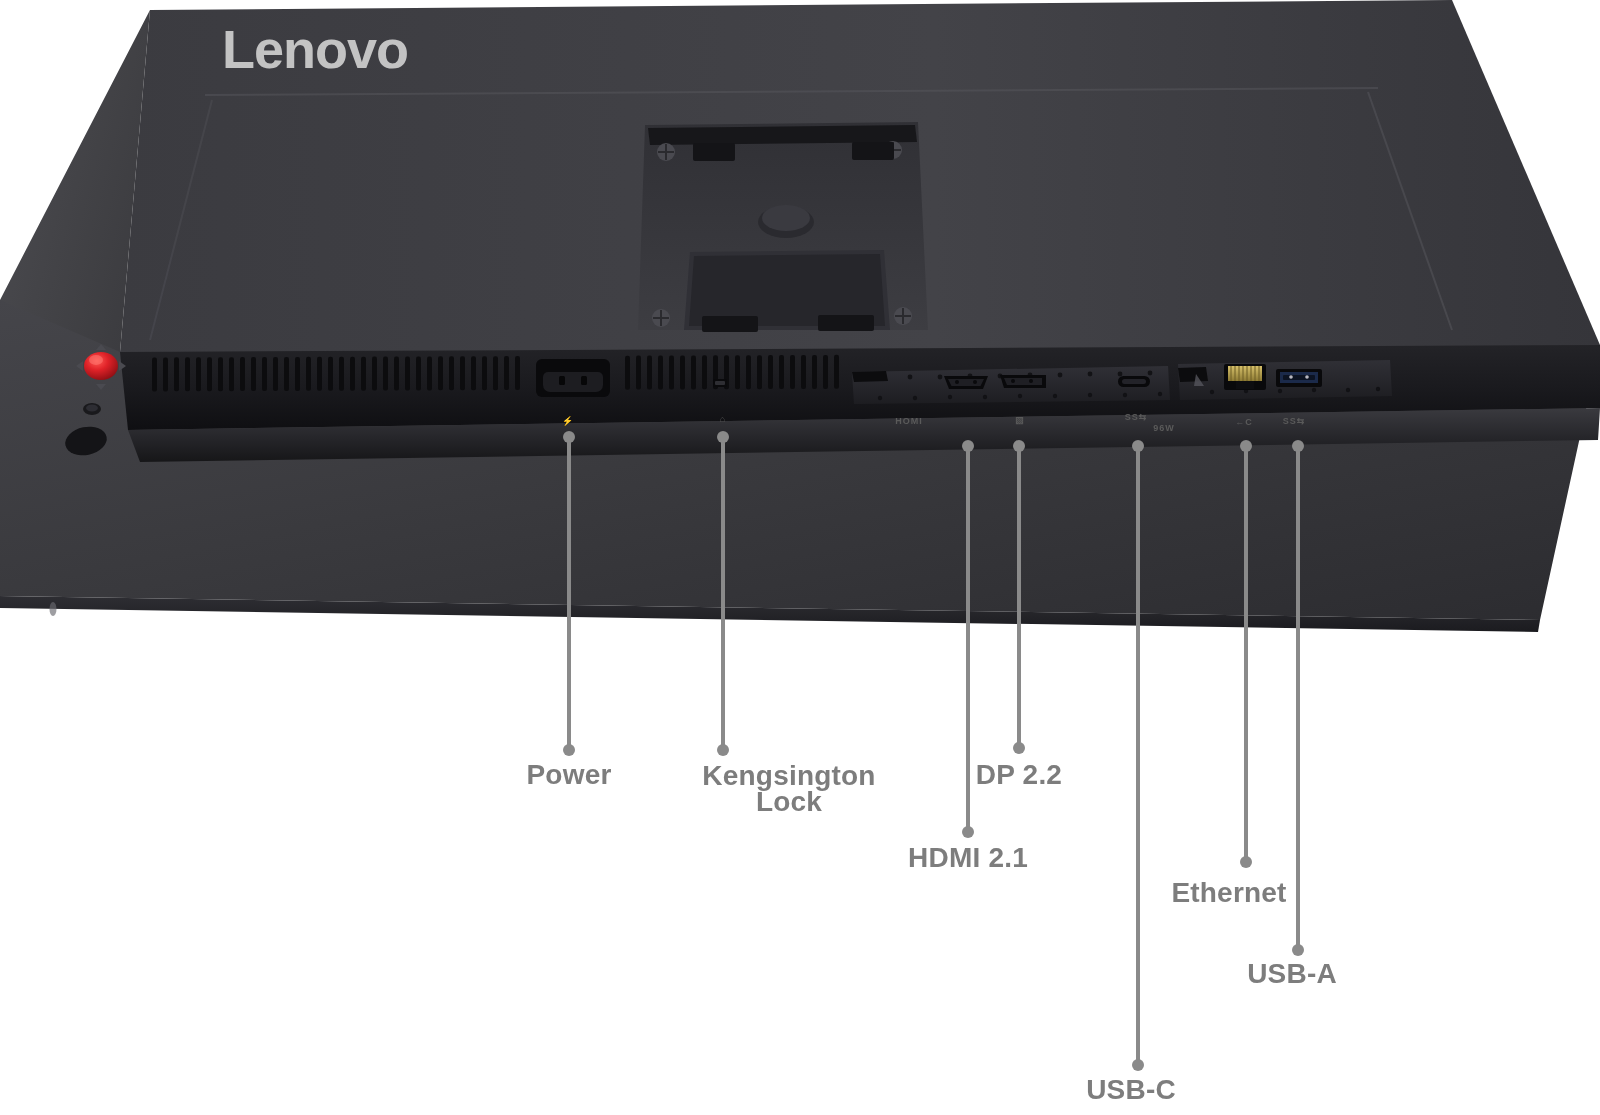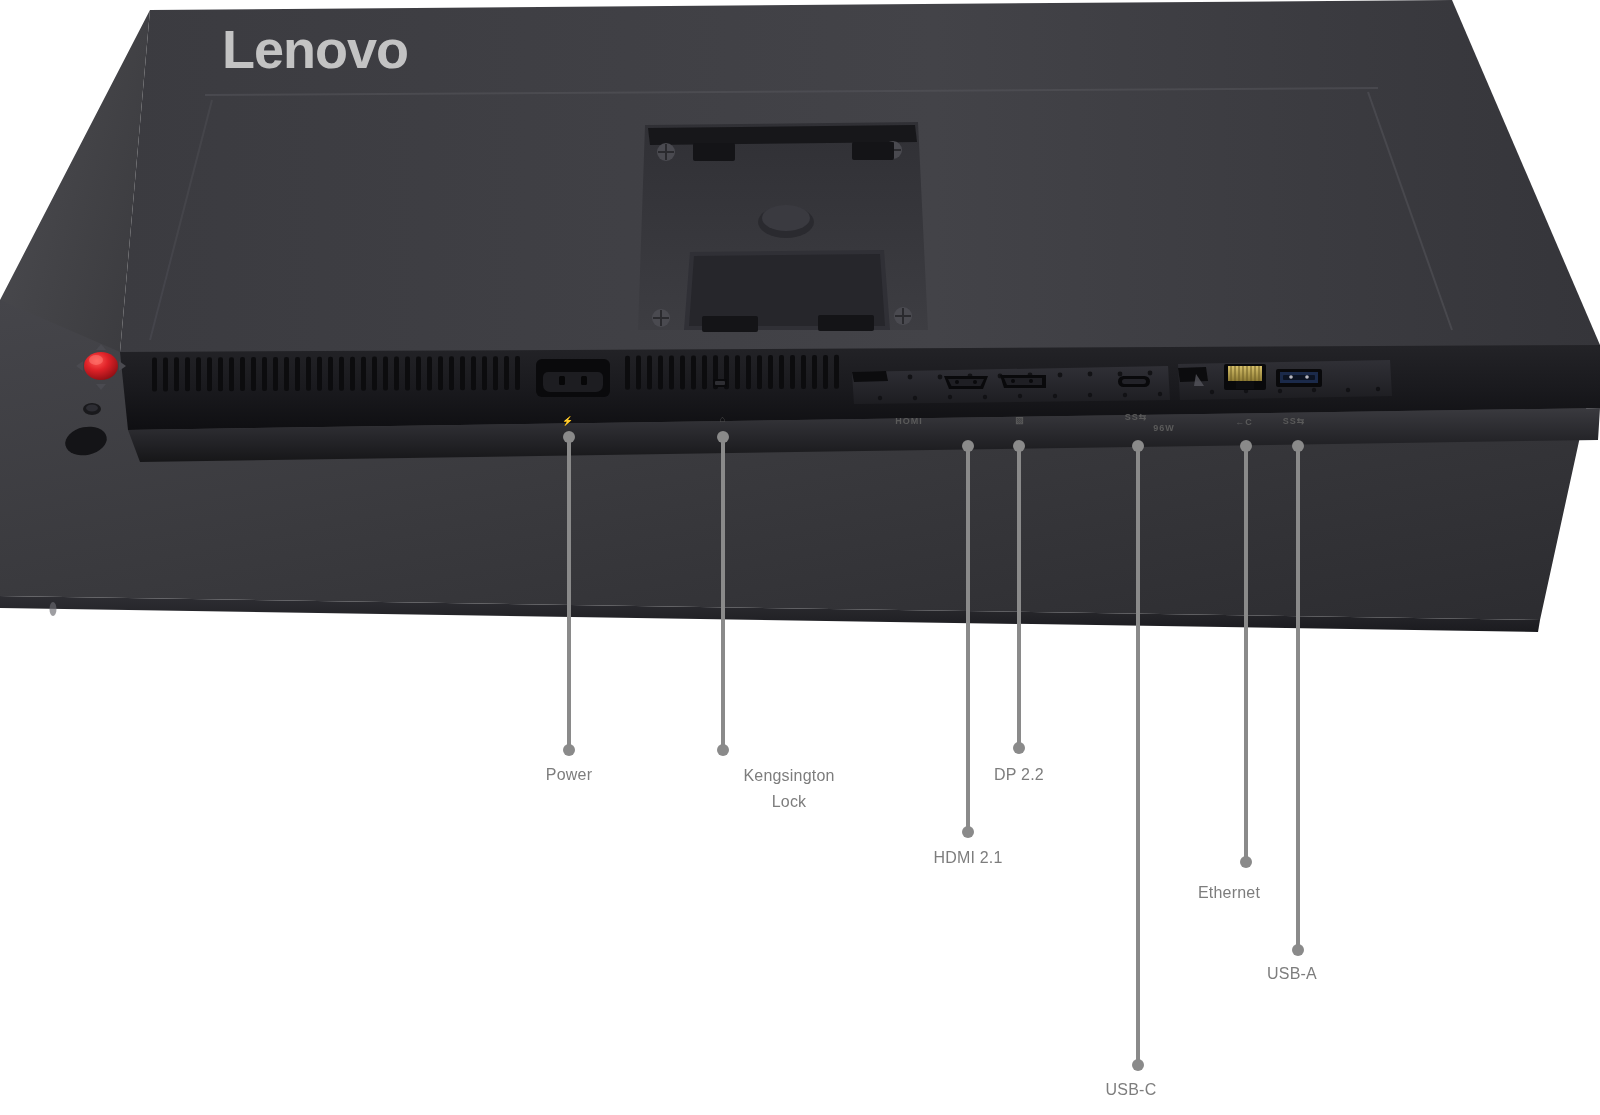--- a/index.html
+++ b/index.html
@@ -8,21 +8,21 @@
 
   #stage{position:absolute;inset:0;}
 
   
   .monitor-wrap{position:absolute;left:0;top:0;width:1324px;height:640px;}
 
   
   .leader{position:absolute;background:#8a8a8a;width:4px;border-radius:2px;}
   .dot{position:absolute;width:12px;height:12px;border-radius:50%;background:#8a8a8a;}
   .callout-label{
-    position:absolute;color:#7d7d7d;font-size:16px;font-weight:400;
+    position:absolute;color:#7d7d7d;font-size:28px;font-weight:700;
     letter-spacing:.2px;line-height:26px;white-space:pre-line;text-align:center;
     transform:translateX(-50%);
   }
 
   
   .port-mark{position:absolute;color:#5a5a5a;font-size:9px;font-weight:700;
     letter-spacing:1px;transform:translateX(-50%);text-align:center;
     font-family:"Liberation Sans", sans-serif;}
 </style>
 </head>

